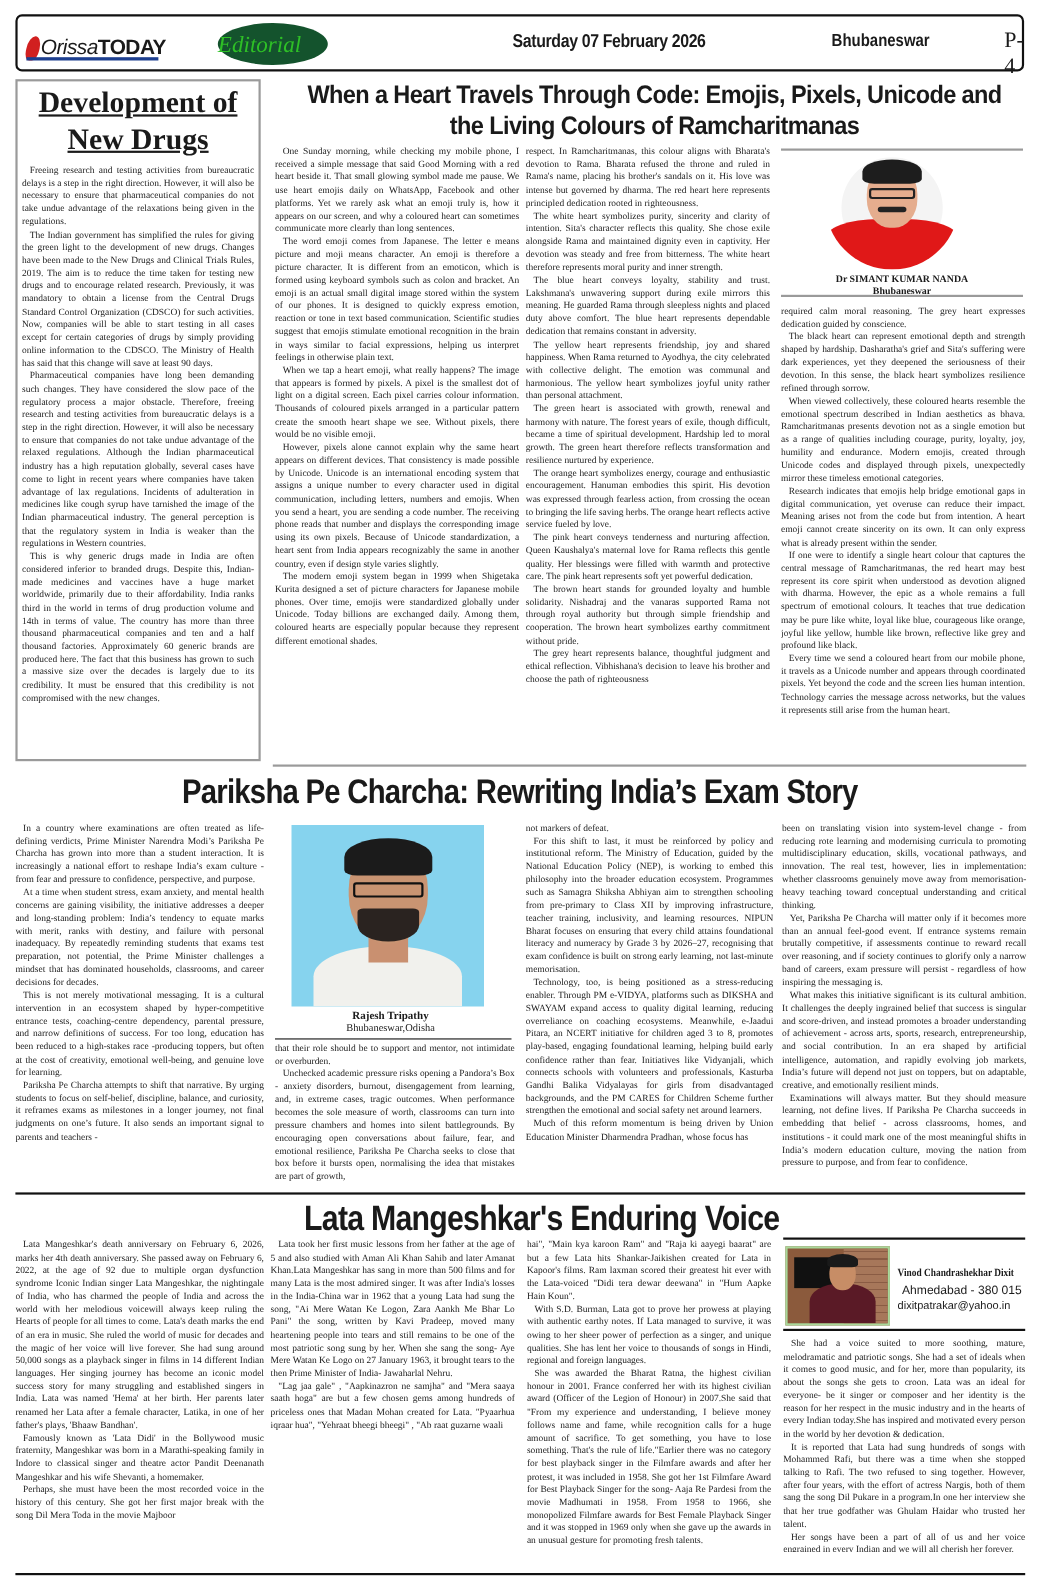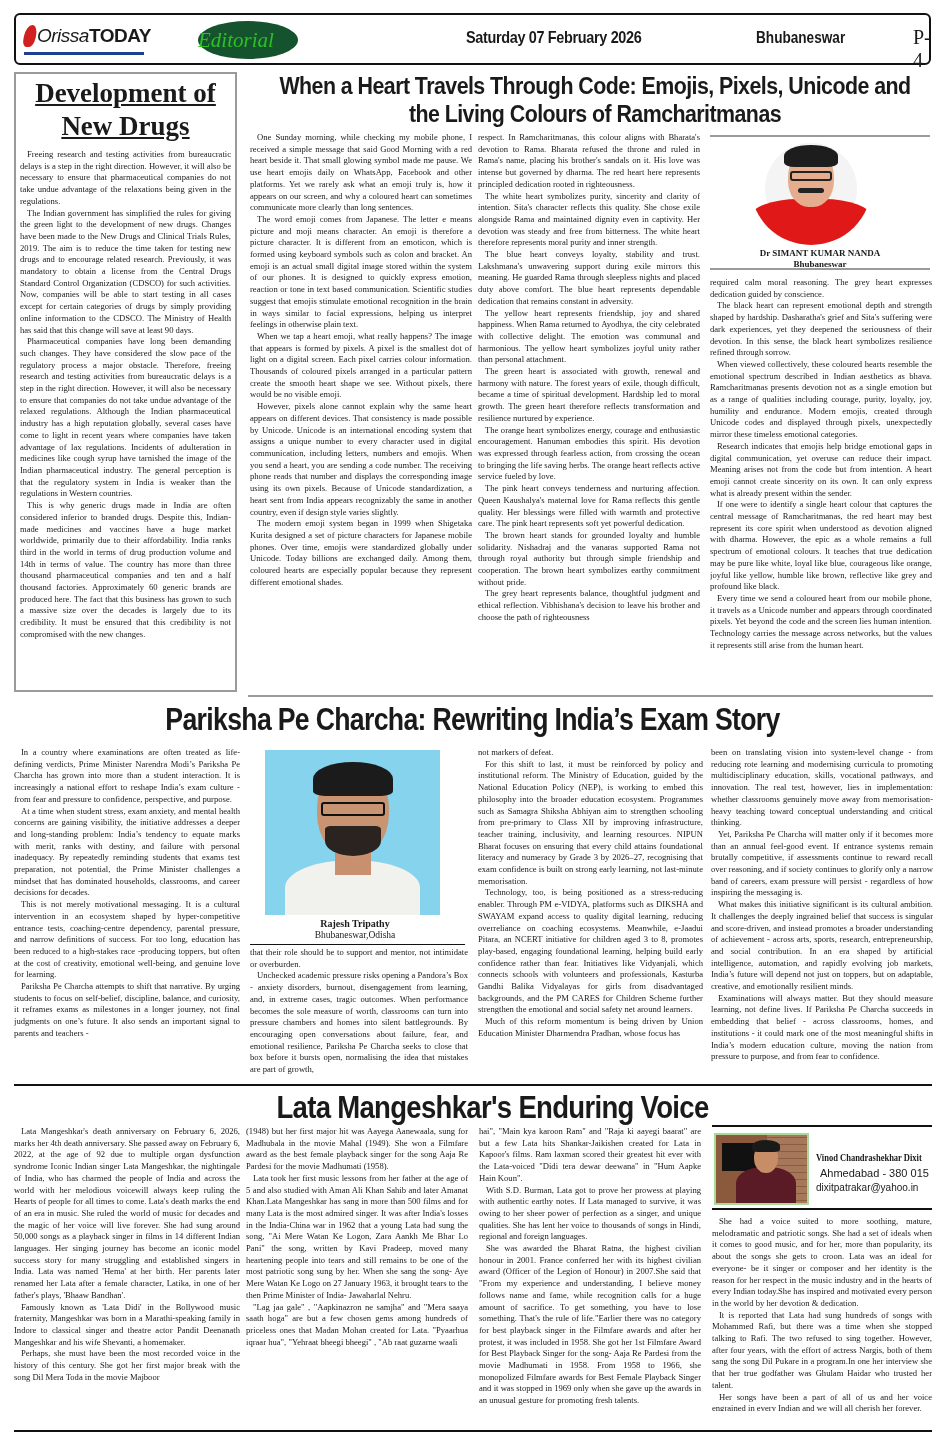--- a/index.html
+++ b/index.html
@@ -1,21 +1,21 @@
 <!DOCTYPE html>
 <html><head>
 <meta charset="utf-8">
 <style>
   * { box-sizing: border-box; margin: 0; padding: 0; }
   html, body { width: 945px; height: 1442px; background: #fff; overflow: hidden; }
   body { font-family: "Liberation Serif", "DejaVu Serif", serif; color: #1a1a1a; position: relative; }
 
   
   .masthead { position: absolute; left: 14px; top: 13px; width: 917px; height: 52px; border: 2px solid #111; border-radius: 6px; }
-  .logo { position: absolute; left: 8px; top: 10px; height: 30px; display: flex; }
+  .logo { position: absolute; left: 8px; top: 10px; height: 30px; display: flex; align-items: flex-end; }
   .logo-flame { width: 12px; height: 22px; background: #d12020; border-radius: 50% 50% 40% 40%; margin-right: 1px; transform: skewX(-12deg); }
   .logo-text { font-family: "Liberation Sans", sans-serif; font-size: 19px; line-height: 22px; letter-spacing: -0.5px; }
   .logo-text .o { font-style: italic; }
   .logo-text .t { font-weight: bold; }
   .logo-bar { position: absolute; left: 0; bottom: 0; width: 120px; height: 3px; background: #1d3f8f; }
   .editorial { position: absolute; left: 182px; top: 6px; width: 100px; height: 38px; border-radius: 50%; background: #14532d; display: flex; align-items: center; justify-content: flex-start; }
   .editorial span { color: #2ec026; font-style: italic; font-size: 21px; font-family: "Liberation Serif", serif; }
   .mh-date { position: absolute; left: 450px; top: 13px; font-size: 17px; font-weight: bold; font-family: "Liberation Sans", sans-serif; letter-spacing: -0.4px; transform: scaleX(0.85); transform-origin: left; }
   .mh-city { position: absolute; left: 740px; top: 14px; font-size: 16px; font-weight: bold; font-family: "Liberation Sans", sans-serif; transform: scaleX(0.85); transform-origin: left; }
   .mh-page { position: absolute; left: 897px; top: 11px; font-size: 20px; font-family: "Liberation Serif", serif; }
@@ -171,21 +171,20 @@
 </div>
 <div class="divider-black" style="left:14px; top:1084px; width:918px;"></div>
 
 <h1 class="lata-title">Lata Mangeshkar's Enduring Voice</h1>
 <div class="col body-text" style="left:14px; top:1126px; width:226px; height:300px; overflow:hidden;">
   <p>Lata Mangeshkar's death anniversary on February 6, 2026, marks her 4th death anniversary. She passed away on February 6, 2022, at the age of 92 due to multiple organ dysfunction syndrome Iconic Indian singer Lata Mangeshkar, the nightingale of India, who has charmed the people of India and across the world with her melodious voicewill always keep ruling the Hearts of people for all times to come. Lata's death marks the end of an era in music. She ruled the world of music for decades and the magic of her voice will live forever. She had sung around 50,000 songs as a playback singer in films in 14 different Indian languages. Her singing journey has become an iconic model success story for many struggling and established singers in India. Lata was named 'Hema' at her birth. Her parents later renamed her Lata after a female character, Latika, in one of her father's plays, 'Bhaaw Bandhan'.</p>
   <p>Famously known as 'Lata Didi' in the Bollywood music fraternity, Mangeshkar was born in a Marathi-speaking family in Indore to classical singer and theatre actor Pandit Deenanath Mangeshkar and his wife Shevanti, a homemaker.</p>
   <p>Perhaps, she must have been the most recorded voice in the history of this century. She got her first major break with the song Dil Mera Toda in the movie Majboor</p>
 </div>
 <div class="col body-text" style="left:246px; top:1126px; width:222px; height:300px; overflow:hidden;">
-  <p style="text-indent:0">(1948) but her first major hit was Aayega Aanewaala, sung for Madhubala in the movie Mahal (1949). She won a Filmfare award as the best female playback singer for the song Aaja Re Pardesi for the movie Madhumati (1958).</p>
   <p>Lata took her first music lessons from her father at the age of 5 and also studied with Aman Ali Khan Sahib and later Amanat Khan.Lata Mangeshkar has sang in more than 500 films and for many Lata is the most admired singer. It was after India's losses in the India-China war in 1962 that a young Lata had sung the song, "Ai Mere Watan Ke Logon, Zara Aankh Me Bhar Lo Pani" the song, written by Kavi Pradeep, moved many heartening people into tears and still remains to be one of the most patriotic song sung by her. When she sang the song- Aye Mere Watan Ke Logo on 27 January 1963, it brought tears to the then Prime Minister of India- Jawaharlal Nehru.</p>
   <p>"Lag jaa gale" , "Aapkinazron ne samjha" and "Mera saaya saath hoga" are but a few chosen gems among hundreds of priceless ones that Madan Mohan created for Lata. "Pyaarhua iqraar hua", "Yehraat bheegi bheegi" , "Ab raat guzarne waali</p>
 </div>
 <div class="col body-text" style="left:479px; top:1126px; width:222px; height:300px; overflow:hidden;">
   <p style="text-indent:0">hai", "Main kya karoon Ram" and "Raja ki aayegi baarat" are but a few Lata hits Shankar-Jaikishen created for Lata in Kapoor's films. Ram laxman scored their greatest hit ever with the Lata-voiced "Didi tera dewar deewana" in "Hum Aapke Hain Koun".</p>
   <p>With S.D. Burman, Lata got to prove her prowess at playing with authentic earthy notes. If Lata managed to survive, it was owing to her sheer power of perfection as a singer, and unique qualities. She has lent her voice to thousands of songs in Hindi, regional and foreign languages.</p>
   <p>She was awarded the Bharat Ratna, the highest civilian honour in 2001. France conferred her with its highest civilian award (Officer of the Legion of Honour) in 2007.She said that "From my experience and understanding, I believe money follows name and fame, while recognition calls for a huge amount of sacrifice. To get something, you have to lose something. That's the rule of life."Earlier there was no category for best playback singer in the Filmfare awards and after her protest, it was included in 1958. She got her 1st Filmfare Award for Best Playback Singer for the song- Aaja Re Pardesi from the movie Madhumati in 1958. From 1958 to 1966, she monopolized Filmfare awards for Best Female Playback Singer and it was stopped in 1969 only when she gave up the awards in an unusual gesture for promoting fresh talents.</p>
 </div>
 <div class="dixit-box">
   <div class="dixit-photo">

